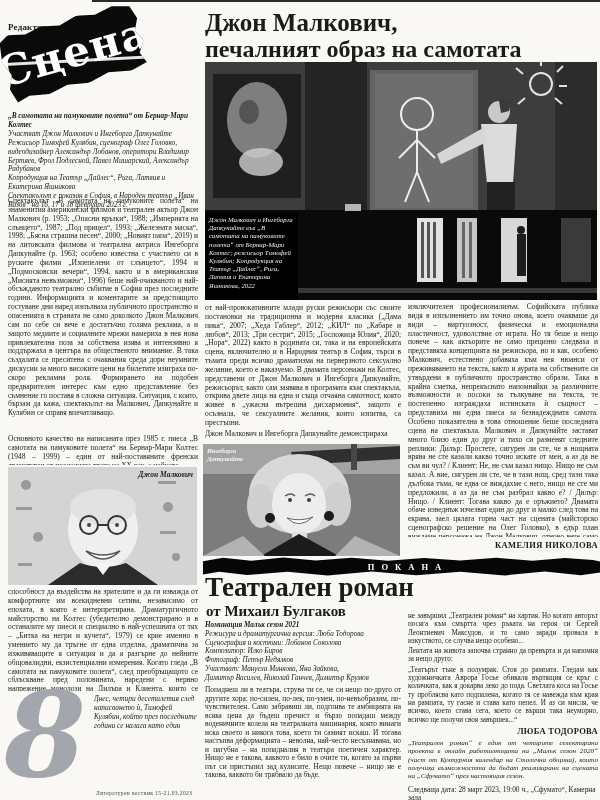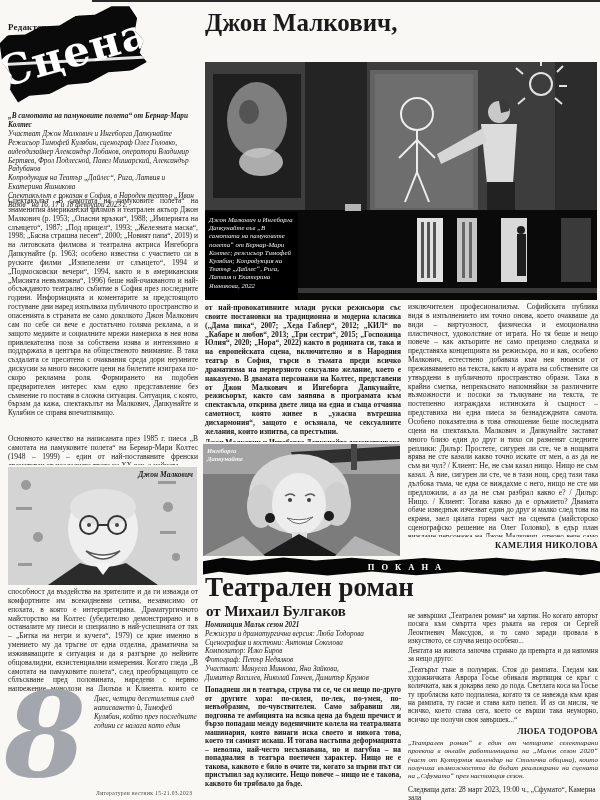--- a/index.html
+++ b/index.html
@@ -21,21 +21,21 @@
     clip-path:polygon(2% 8%,9% 0%,21% 6%,33% 1%,46% 7%,59% 0%,72% 6%,85% 1%,97% 8%,100% 28%,96% 45%,100% 62%,95% 78%,98% 94%,86% 100%,70% 93%,55% 100%,40% 94%,26% 100%,12% 94%,3% 99%,0% 78%,4% 58%,0% 36%);
     display:flex;align-items:center;justify-content:center;
   }
   .banner-text{color:#fff;font-size:42px;font-weight:bold;font-family:"DejaVu Serif",serif;letter-spacing:1px;}
   .banner-scratch{position:absolute;left:-8%;top:62%;width:118%;height:3px;background:#fdfdfd;transform:rotate(13deg);opacity:.9;}
   
   .headline1{left:205px;top:10px;font-size:25px;font-weight:bold;line-height:1.05;}
   .headline2{left:205px;top:37px;font-size:24px;font-weight:bold;line-height:1.05;}
   
   .body-text{font-size:7.5px;line-height:8.85px;text-align:justify;overflow:hidden;}
-  .body-text p{margin:0 0 2px 0;font-weight:bold;}
+  .body-text p{margin:0 0 2px 0;}
   
   .credits{left:8px;top:112px;width:190px;font-size:7.3px;line-height:8.9px;font-style:italic;}
   .credits .c0{font-weight:bold;}
   .col1-p1{left:8px;top:197px;width:190px;height:236px;}
   .col1-p2a{left:8px;top:435px;width:190px;height:30px;}
   .col1-p2b{left:8px;top:588px;width:190px;height:103px;}
   .col1-final{left:94px;top:694px;width:104px;height:52px;font-size:7.4px;line-height:9px;font-style:italic;overflow:hidden;}
   .big-eight{left:4px;top:676px;font-size:118px;line-height:1;font-style:italic;font-family:"DejaVu Serif",serif;color:#a3a7ad;font-weight:bold;}
   .footer-issue{left:96px;top:790px;font-size:5.5px;color:#444;letter-spacing:.4px;}
   
@@ -79,20 +79,21 @@
   <div class="abs scan-edge"></div>
 
   <div class="abs editor-label">Редактор на страницата</div>
   <div class="abs editor-name">КАМЕЛИЯ НИКОЛОВА</div>
   <div class="abs banner">
     <span class="banner-text">Сцена</span>
     <span class="banner-scratch"></span>
   </div>
 
   <div class="abs headline1">Джон Малкович,</div>
+  <div class="abs headline2">печалният образ на самотата</div>
 
   <div class="abs photo stage-photo">
     <svg width="392" height="238" viewBox="0 0 392 238">
       <rect x="0" y="0" width="392" height="150" fill="#3d3d3d"></rect>
       <rect x="100" y="0" width="62" height="150" fill="#242424"></rect>
       <rect x="350" y="0" width="42" height="150" fill="#2c2c2c"></rect>
 
       <rect x="8" y="12" width="88" height="124" fill="#1f1f1f"></rect>
       <ellipse cx="52" cy="58" rx="30" ry="38" fill="#8f8f8f" opacity="0.85"></ellipse>
       <ellipse cx="44" cy="50" rx="10" ry="12" fill="#4a4a4a" opacity="0.8"></ellipse>
@@ -230,21 +231,21 @@
 
   <div class="abs invite-strip">
     <span>ПОКАНА</span>
   </div>
   <div class="abs invite-title">Театрален роман</div>
   <div class="abs invite-subtitle">от Михаил Булгаков</div>
 
   <div class="abs invite-credits">
     <div class="c0">Номинация Малък сезон 2021</div>
     <div>Режисура и драматургична версия: Люба Тодорова</div>
-    <div>Сценография и костюми: Антония Соколова</div>
+    <div>Сценография и костюми: Лобанов Соколова</div>
     <div>Композитор: Илко Биров</div>
     <div>Фотограф: Петър Недялков</div>
     <div>Участват: Мануела Минкова, Яна Зайкова,</div>
     <div>Димитър Василев, Николай Ганчев, Димитър Крумов</div>
   </div>
 
   <div class="abs body-text invite-left">
     <p>Попаднеш ли в театъра, струва ти се, че си нещо по-друго от другите хора: по-силен, по-лек, по-умен, по-невъобразим, по-чувствителен. Само забравиш ли, подгонва те амбицията на всяка цена да бъдеш пречист и бързо попадаш между воденичните колела на театралната машинария, която винаги иска своето и никога това, което ти самият искаш. И тогава настъпва деформацията – неволна, най-често несъзнавана, но и пагубна – на попадналия в театъра поетичен характер. Нищо не е такова, каквото е било в очите ти, когато за първи път си пристъпил зад кулисите. Нещо повече – нищо не е такова, каквото би трябвало да бъде.</p>
 
   </div>

